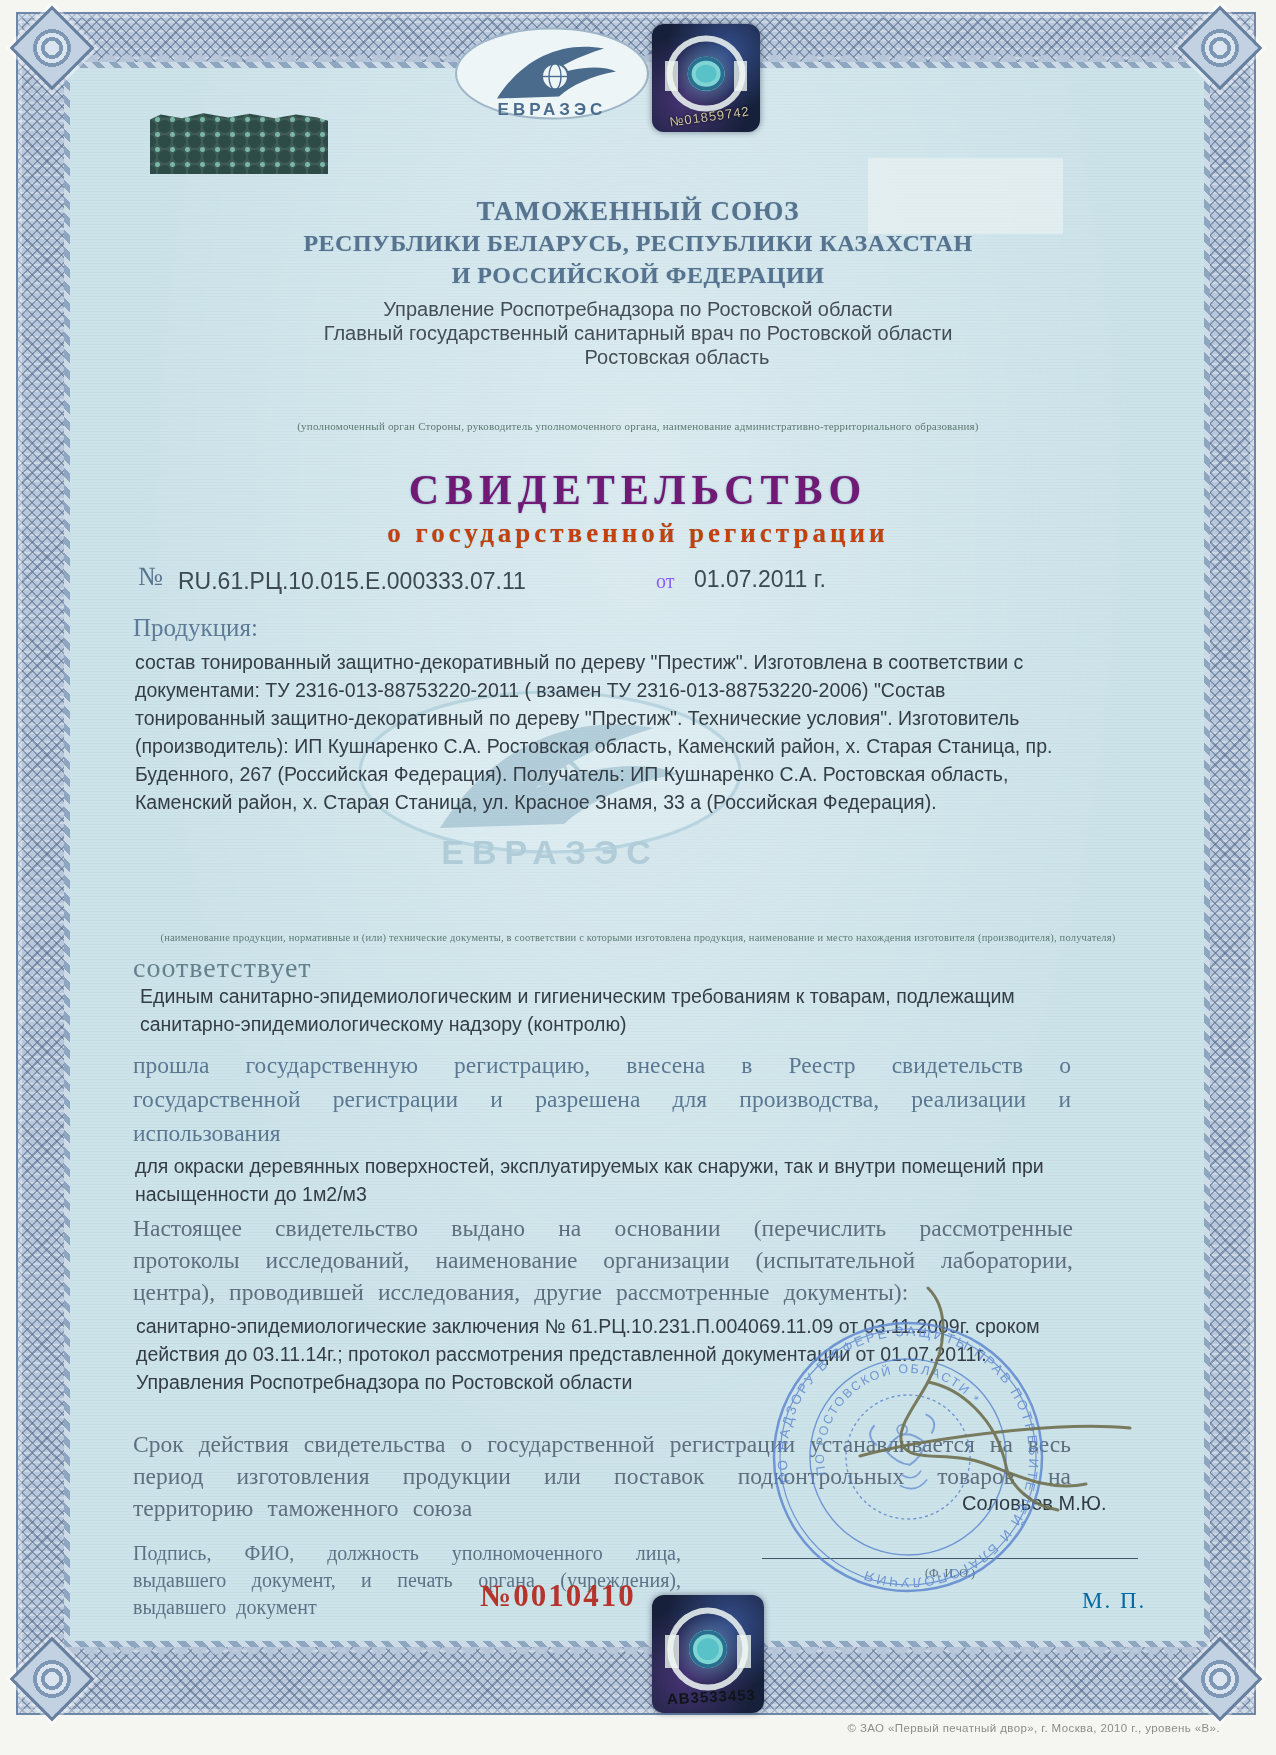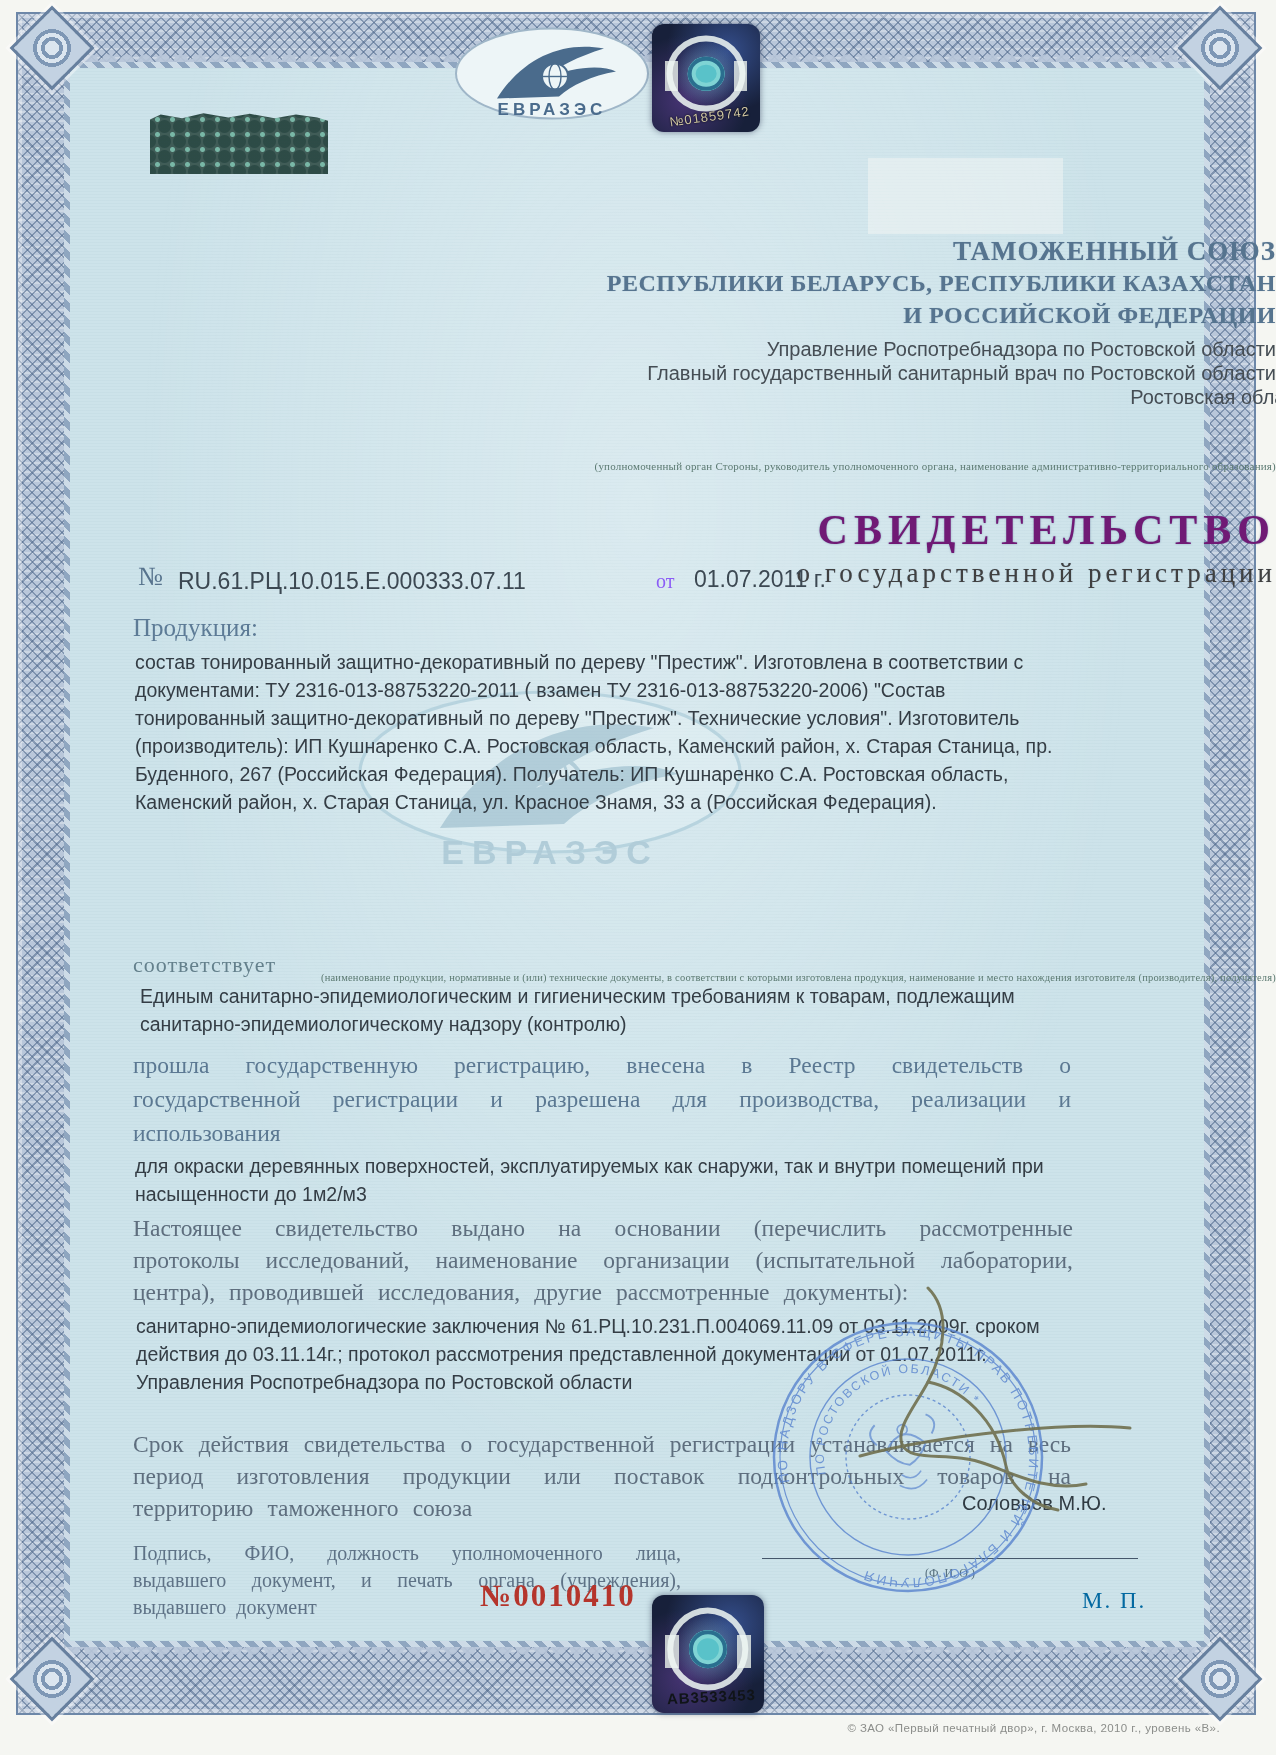--- a/index.html
+++ b/index.html
@@ -77,35 +77,35 @@
   .holo .bar-l{left:12%;} .holo .bar-r{right:12%;}
   .holo .num{
     position:absolute;left:8%;bottom:7%;width:90%;text-align:center;
     font-family:"Liberation Sans",sans-serif;font-size:13px;letter-spacing:1px;
     color:#cfc6a2;transform:rotate(-8deg);text-shadow:0 0 2px #000;
   }
   .holo.bottom .num{color:#101418;font-weight:bold;text-shadow:none;transform:rotate(-3deg);font-size:15px;}
 
   
   .abs{position:absolute;}
-  .ctr{left:0;width:100%;text-align:right;margin-top:40px;}
+  .ctr{left:0;width:100%;text-align:center;}
   .hdr1{font-weight:bold;color:#56748f;letter-spacing:1px;font-size:27px;text-shadow:0 0 1px rgba(86,116,143,.4);}
   .hdr2{font-weight:bold;color:#56748f;letter-spacing:.5px;font-size:24px;text-shadow:0 0 1px rgba(86,116,143,.4);}
   .auth{font-family:"Liberation Sans",sans-serif;font-size:20px;color:#454d54;line-height:26px;}
   .note-tiny{font-size:11px;color:#5c7a72;letter-spacing:.2px;}
   .doc-title{font-weight:bold;font-size:42px;letter-spacing:6px;color:#701a75;text-shadow:0 0 2px rgba(76,111,151,.55);}
-  .doc-subtitle{font-weight:normal;font-size:27px;letter-spacing:4px;color:#404040;text-shadow:0 0 1px rgba(72,104,143,.4);}
+  .doc-subtitle{font-weight:bold;font-size:27px;letter-spacing:4px;color:#c2410c;text-shadow:0 0 1px rgba(72,104,143,.4);}
   .num-label{font-size:26px;color:#57738d;}
   .sans-val{font-family:"Liberation Sans",sans-serif;font-size:23px;color:#3c4852;}
   .ot-label{font-size:20px;color:#8b5cf6;margin-top:12px;}
   .lbl-ser{font-size:25px;color:#5d7b96;}
   .body-sans{font-family:"Liberation Sans",sans-serif;font-size:19.5px;line-height:28px;color:#343d45;text-align:left;}
   .ser-just{font-size:23.5px;line-height:34px;color:#5b7892;text-align:justify;word-spacing:.35em;}
   .ser-gray{color:#5e6e7e;}
-  .conf-lbl{font-size:22px;color:#64808c;letter-spacing:1px;}
+  .conf-lbl{font-size:28px;color:#64808c;letter-spacing:1px;}
   .sig-caption{font-size:20px;line-height:27px;color:#5e7286;text-align:justify;word-spacing:.25em;}
   .signer{font-family:"Liberation Sans",sans-serif;font-size:20px;color:#2f3a42;}
   .fio-note{font-size:12px;color:#57707e;text-align:center;}
   .mp{font-size:23px;color:#0369a1;letter-spacing:2px;}
   .serial{font-size:31px;font-weight:bold;color:#b5352c;letter-spacing:2px;}
   .sig-line{position:absolute;left:762px;top:1558px;width:376px;height:0;border-top:1.5px solid #44566a;}
   .footer-copy{font-family:"Liberation Sans",sans-serif;font-size:11.5px;color:#8b8d8a;letter-spacing:.4px;}
   .watermark{position:absolute;left:350px;top:668px;width:400px;height:230px;opacity:.5;z-index:0;}
   .stamp-wrap{position:absolute;left:748px;top:1292px;width:320px;height:330px;z-index:3;}
   .sig-svg{position:absolute;left:800px;top:1270px;width:370px;height:260px;z-index:4;}

